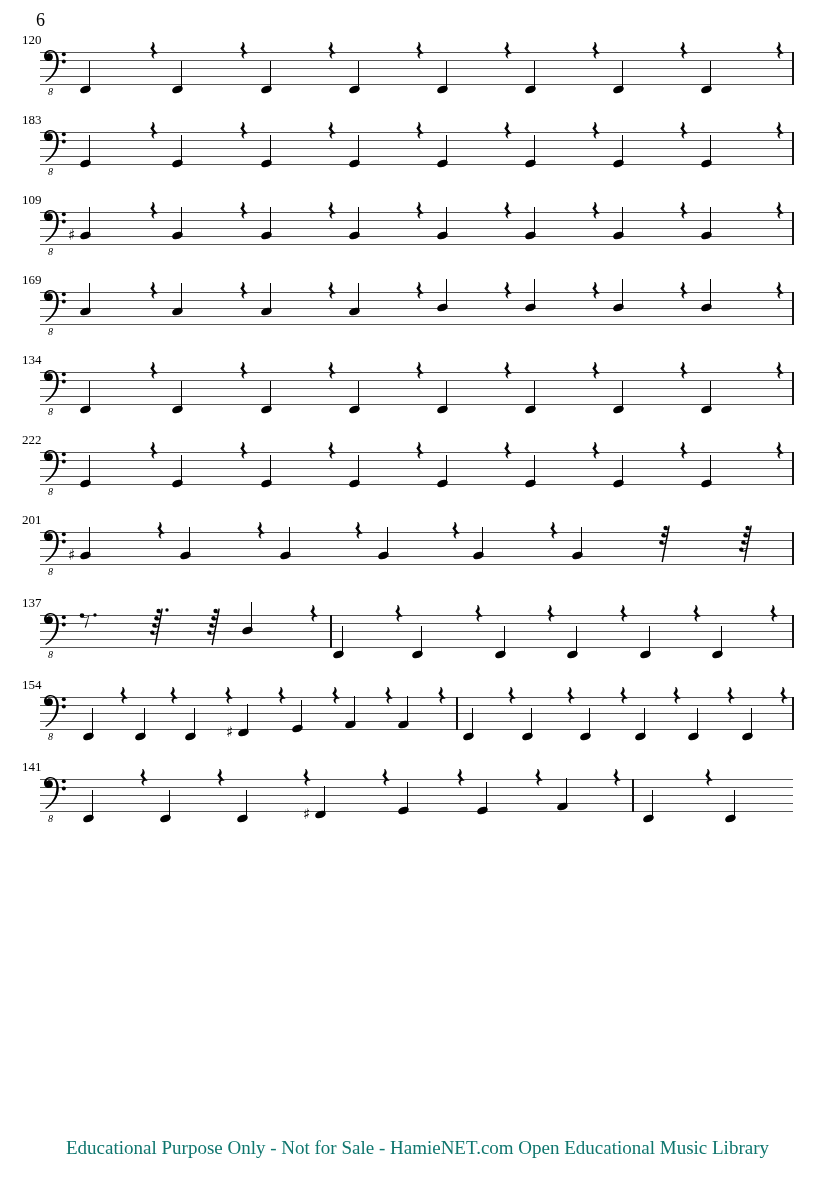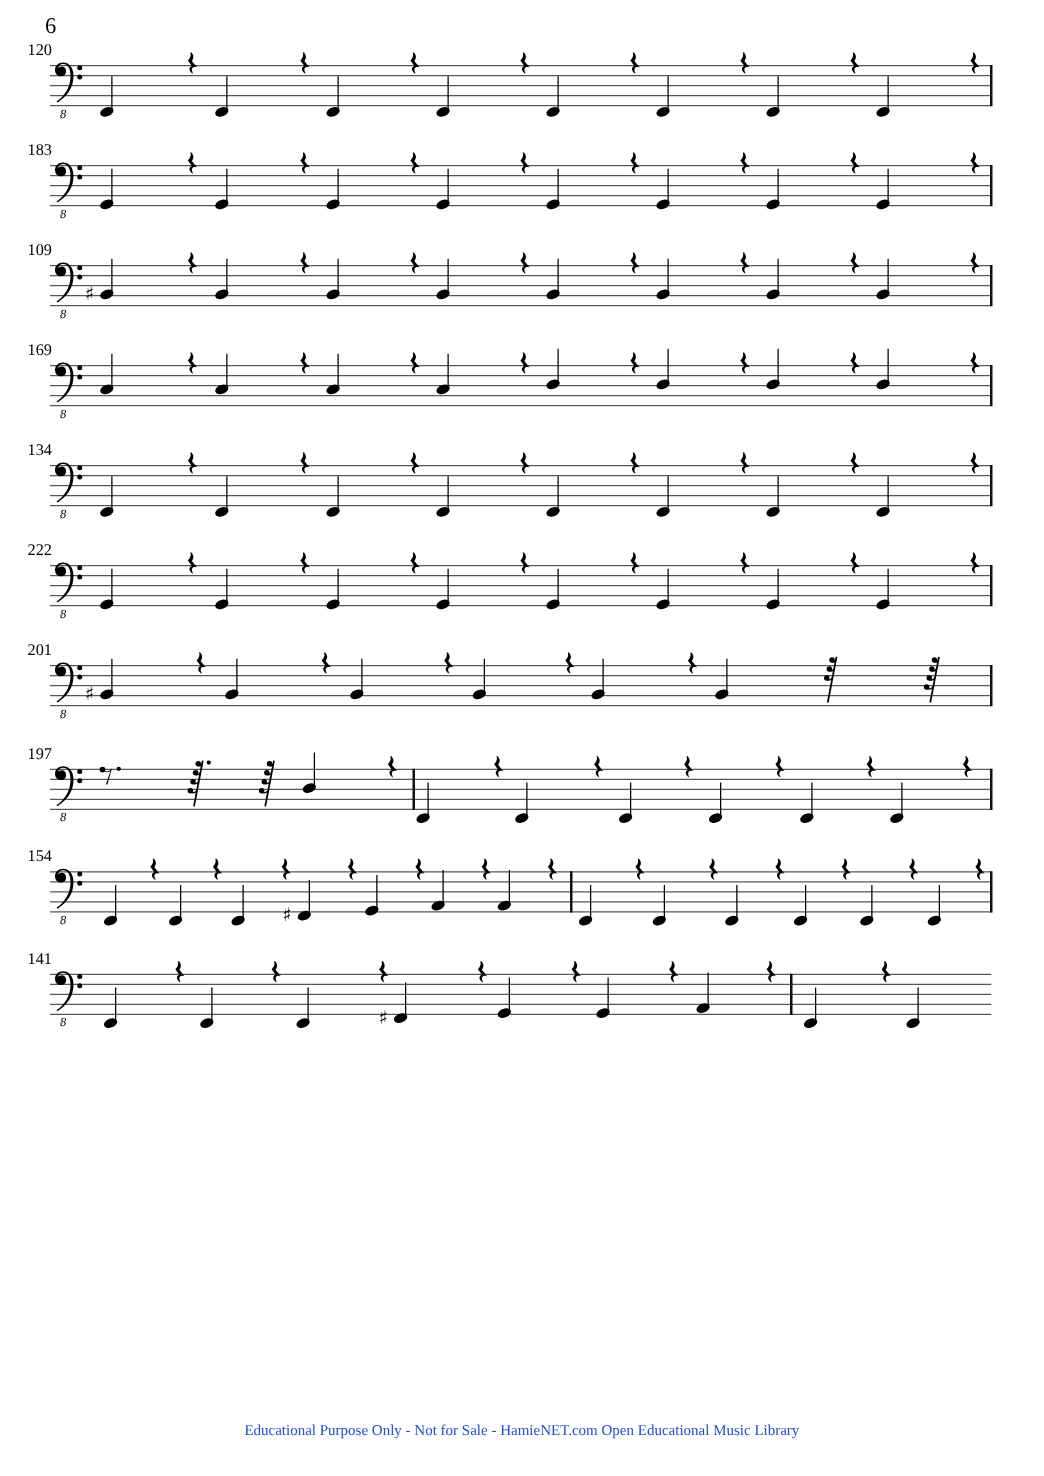--- a/index.html
+++ b/index.html
@@ -9,21 +9,21 @@
     background:#ffffff;
     font-family:"Liberation Serif", serif;
     overflow:hidden;
   }
   #page-number{
     position:absolute;left:36px;top:10px;
     font-size:18px;color:#000;
   }
   #footer{
     position:absolute;left:0;top:1137px;width:835px;
-    text-align:center;font-size:12px;color:#1d4ed8;
+    text-align:center;font-size:19px;color:#0f766e;
   }
   #score{position:absolute;left:0;top:0;width:835px;height:1181px;}
 </style>
 </head>
 <body>
 
 <div id="page">
   <div id="page-number">6</div>
   <div id="score">
       <div style="position: absolute; left: 40px; top: 52px; width: 753px; height: 1.2px; background: rgb(87, 87, 87);"></div>
@@ -404,21 +404,21 @@
         <path d="M6.3999999999999995 19.599999999999998Q8.67945205479452 21 10.95890410958904 18.4" stroke="#000" stroke-width="1.1" fill="none"></path>
         <circle cx="4.299999999999999" cy="25.6" r="2.2"></circle>
         <path d="M4.299999999999999 26.8Q6.93904109589041 28.200000000000003 9.57808219178082 25.6" stroke="#000" stroke-width="1.1" fill="none"></path>
       </svg>
       <div style="position: absolute; left: 792px; top: 532px; width: 1.5px; height: 33px; background: rgb(17, 17, 17);"></div>
       <div style="position: absolute; left: 40px; top: 615px; width: 753px; height: 1.2px; background: rgb(87, 87, 87);"></div>
       <div style="position: absolute; left: 40px; top: 623px; width: 753px; height: 1.2px; background: rgb(87, 87, 87);"></div>
       <div style="position: absolute; left: 40px; top: 631px; width: 753px; height: 1.2px; background: rgb(87, 87, 87);"></div>
       <div style="position: absolute; left: 40px; top: 639px; width: 753px; height: 1.2px; background: rgb(87, 87, 87);"></div>
       <div style="position: absolute; left: 40px; top: 647px; width: 753px; height: 1.2px; background: rgb(87, 87, 87);"></div>
-      <div style="position: absolute; left: 22px; top: 595px; font: 13px &quot;Liberation Serif&quot;, serif; color: rgb(0, 0, 0);">197</div>
+      <div style="position: absolute; left: 22px; top: 595px; font: 13px &quot;Liberation Serif&quot;, serif; color: rgb(0, 0, 0);">137</div>
       <svg viewBox="0 0 26 36" style="position: absolute; left: 43px; top: 612px; width: 26px; height: 36px; overflow: visible; fill: rgb(0, 0, 0);">
         <path d="M3 33C10.5 28 15.8 21.5 15.8 11.8 15.8 4.6 11.9 1 7.5 1 3.7 1 1 3.6 1 7 1 10 3 12 5.7 12 8.2 12 9.9 10.3 9.9 7.9 9.9 5.7 8.4 4.2 6.3 4.2 5.1 4.2 4.1 4.8 3.5 5.6 3.9 3.2 5.5 2.2 7.5 2.2 11.1 2.2 13.4 5.4 13.4 11.8 13.4 20.8 8.9 27.6 2.2 32.2Z"></path>
         <circle cx="20.8" cy="5.2" r="2"></circle>
         <circle cx="20.8" cy="12.6" r="2"></circle>
       </svg>
       <div style="position: absolute; left: 48px; top: 649px; font: italic 10px &quot;Liberation Serif&quot;, serif; color: rgb(0, 0, 0);">8</div>
       <svg viewBox="0 0 12 16" style="position: absolute; left: 79px; top: 612px; width: 12px; height: 16px; overflow: visible; fill: rgb(0, 0, 0);">
         <circle cx="3" cy="3.6" r="2.3"></circle>
         <path d="M3 3.6C5.2 5.8 7.8 5.6 10.3 3.2L10.9 1.6 6.9 15.5 5.7 15.5 9.4 4.8C7.2 6.4 4.6 5.9 3 4.4Z"></path>
       </svg>

